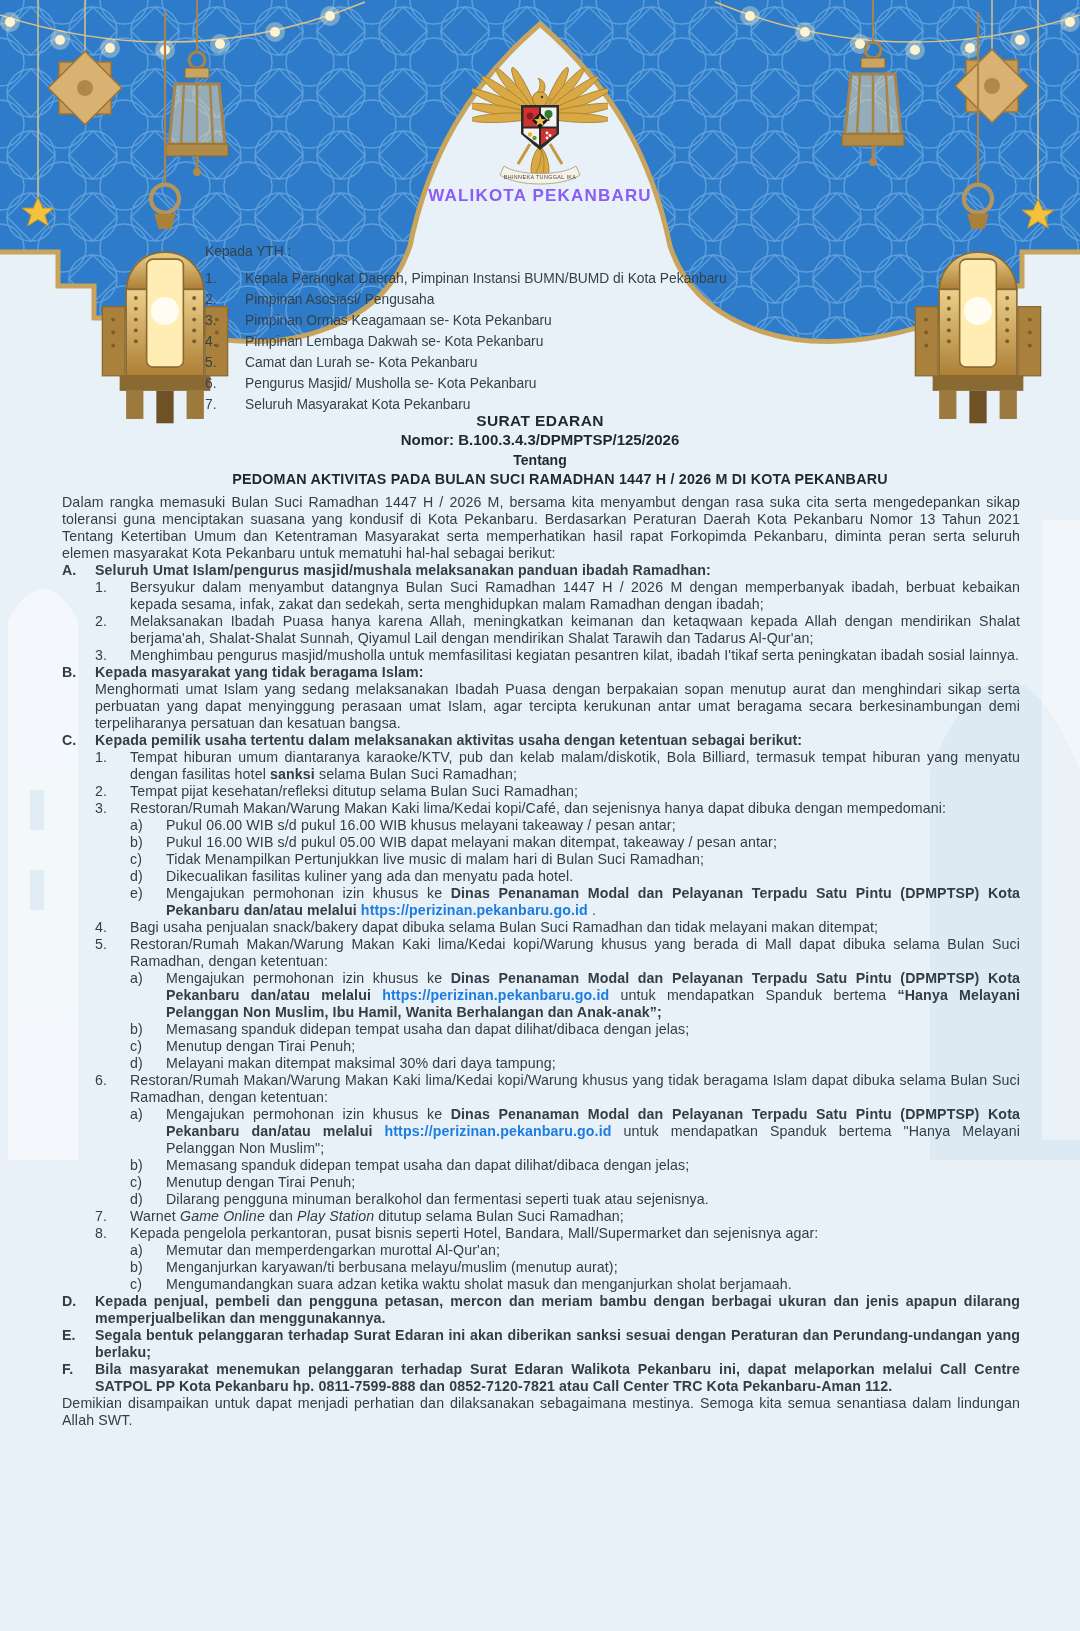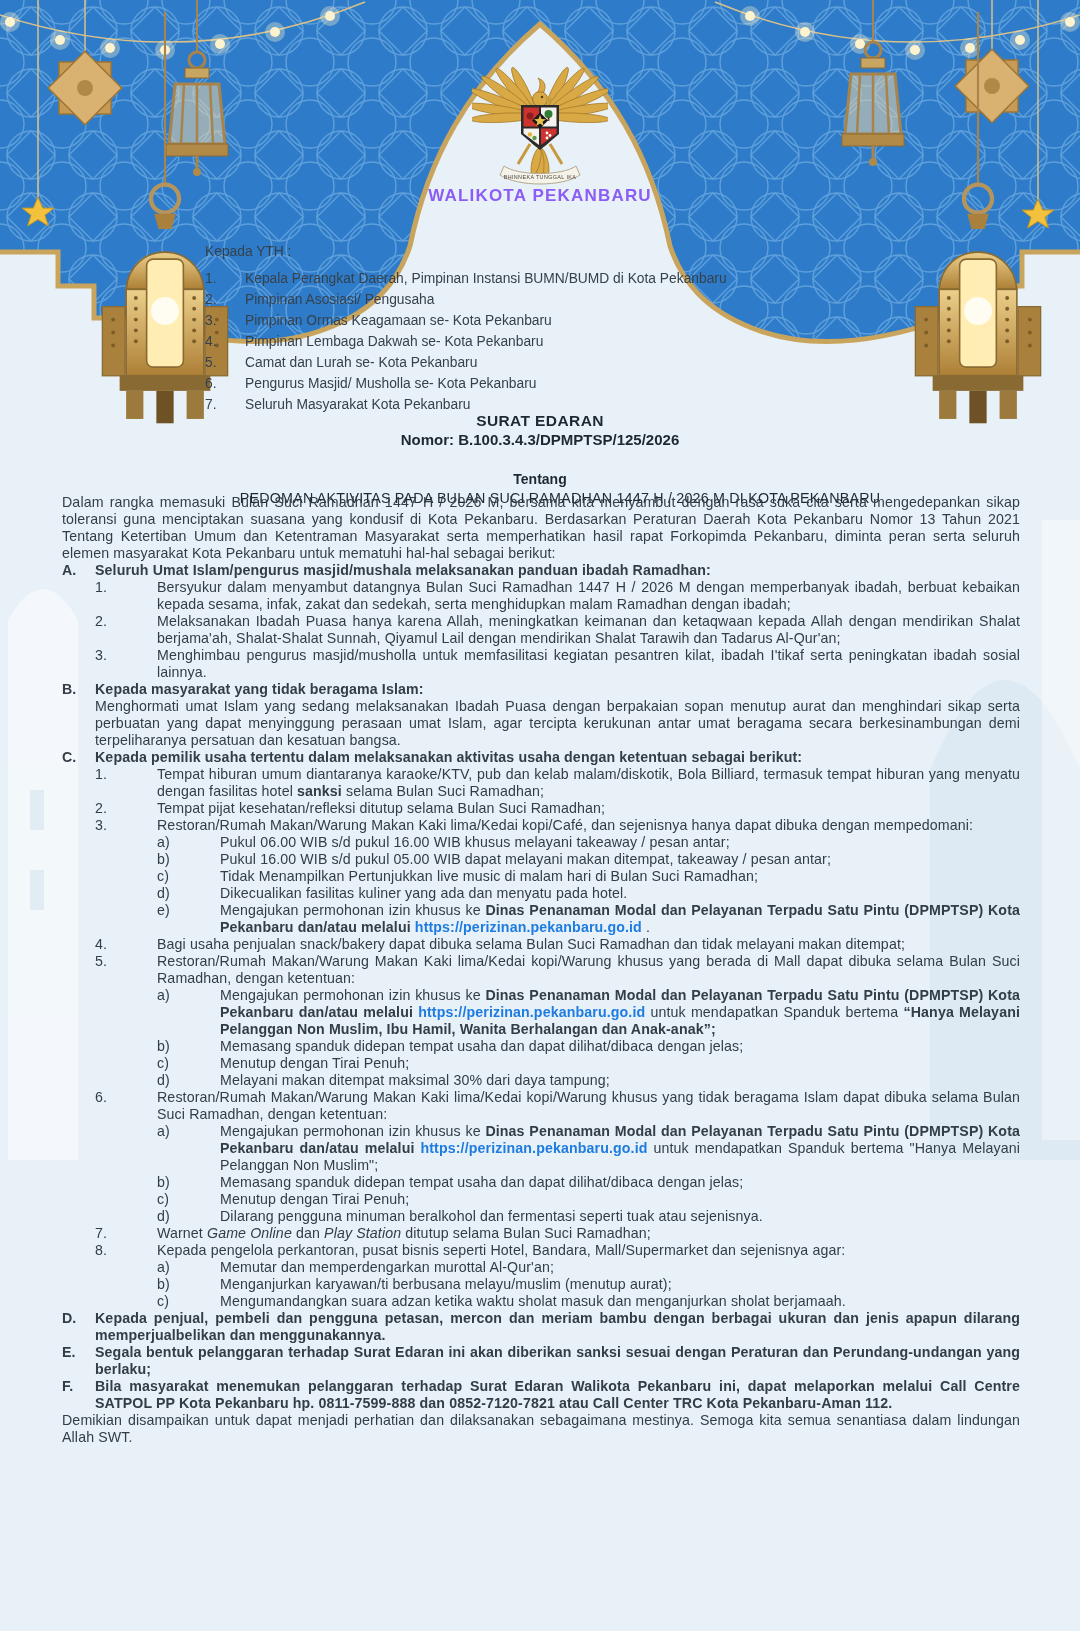--- a/index.html
+++ b/index.html
@@ -15,35 +15,35 @@
     position:absolute;top:186px;left:0;width:100%;text-align:center;
     font-size:17px;font-weight:bold;letter-spacing:1.2px;color:#8b5cf6;
   }
   .recipients{position:absolute;top:241px;left:205px;font-size:13.8px;color:#36414c;line-height:21px;}
   .recipients .r-head{margin-bottom:6px;}
   .r-row{display:flex;}
   .r-num{width:40px;flex:none;}
   .doc-title-block{position:absolute;top:412px;left:0;width:100%;text-align:center;color:#1d2833;}
   .t1{font-size:15.5px;font-weight:bold;letter-spacing:.4px;}
   .t2{font-size:15px;font-weight:bold;margin-top:1px;text-align:center;}
-  .t3{font-size:14px;font-weight:bold;margin-top:23px;}
-  .t4{font-size:14.3px;font-weight:normal;margin-top:3px;letter-spacing:.2px;padding-left:40px;}
+  .t3{font-size:14px;font-weight:bold;margin-top:4px;}
+  .t4{font-size:14.3px;font-weight:bold;margin-top:3px;letter-spacing:.2px;padding-left:40px;}
   .content{
     position:absolute;top:494px;left:62px;width:958px;
     font-size:14.2px;line-height:17px;letter-spacing:.12px;
     text-align:justify;color:#333d47;
   }
   .content p{margin:0;}
   .section{display:flex;}
   .sec-label{width:33px;flex:none;font-weight:bold;}
   .sec-body{flex:1;}
   .sec-title.b{font-weight:bold;}
   .item{display:flex;}
   .item-label{width:35px;flex:none;}
-  .item-body{flex:1;margin-left:27px;}
+  .item-body{flex:1;}
   .sub .item-label{width:36px;}
   .b{font-weight:bold;}
   .i{font-style:italic;}
   .link{color:#1e7ce0;font-weight:bold;}
 </style>
 </head>
 <body>
 
 <svg class="wm" style="left:0;top:540;width:120px;height:660px" viewBox="0 0 120 660">
   <g fill="#ffffff" opacity="0.5">

